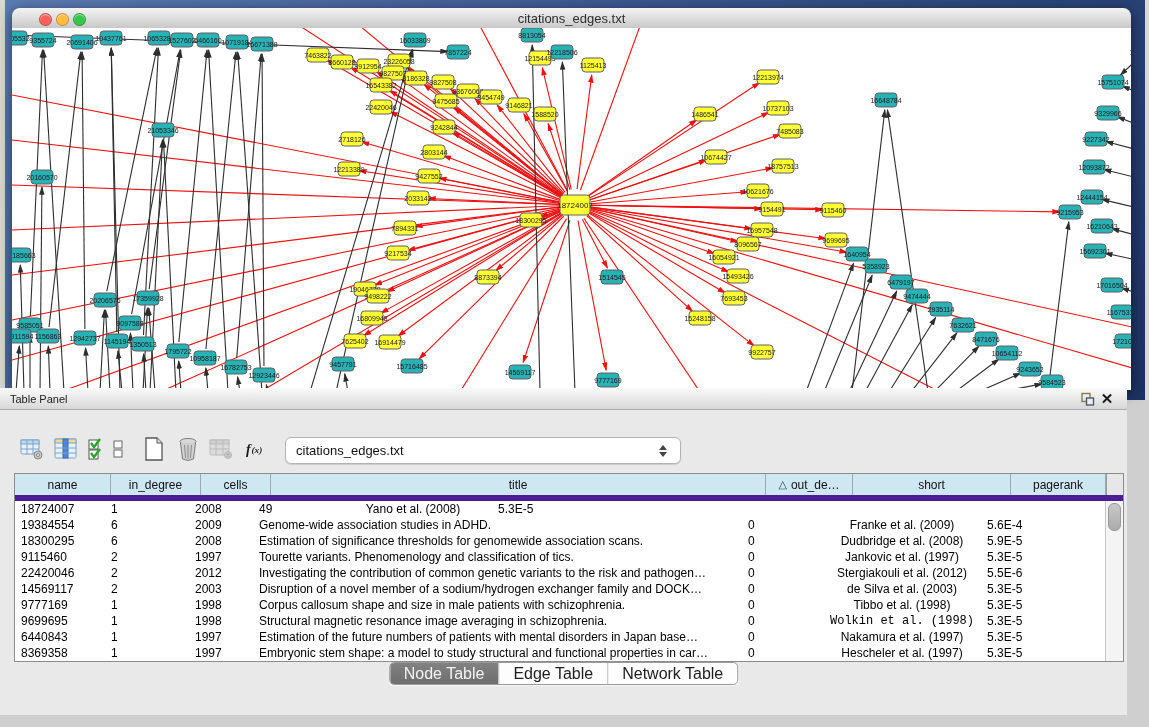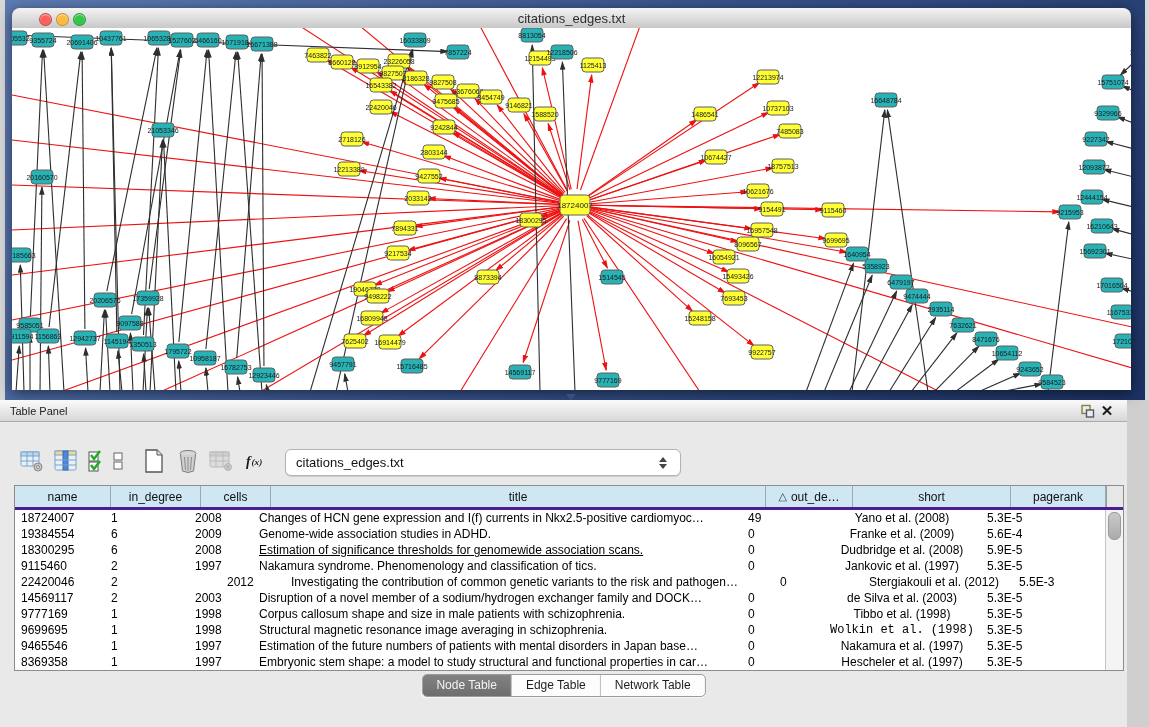--- a/index.html
+++ b/index.html
@@ -17,56 +17,56 @@
   .win-title{position:absolute;left:0;right:0;top:3px;text-align:center;
       font-size:13px;color:#2e2e2e;}
   .light{position:absolute;top:5px;width:11px;height:11px;border-radius:50%;
       border:1px solid rgba(0,0,0,.25);box-shadow:inset 0 1px 1px rgba(255,255,255,.6);}
   .canvas{position:absolute;left:0;right:0;top:20px;bottom:0;background:#ffffff;overflow:hidden;}
   .canvas svg{display:block;width:100%;height:100%;}
   .splitter-handle{position:absolute;left:566px;top:394px;width:0;height:0;
       border-left:5px solid transparent;border-right:5px solid transparent;border-top:6px solid #38507f;}
 
   
-  .table-panel{position:absolute;left:0;top:400px;width:1127px;height:327px;background:#e9e9e9;}
+  .table-panel{position:absolute;left:0;top:388px;width:1127px;height:327px;background:#e9e9e9;}
   .panel-header{height:21px;background:linear-gradient(#fafafa,#d7d7d7);
       border-bottom:1px solid #ababab;display:flex;align-items:center;padding:0 10px;}
   .panel-title{font-size:11px;color:#222;flex:0 0 auto;}
   .panel-header .spacer{flex:1;}
   .hdr-btn{width:20px;height:16px;display:flex;align-items:center;justify-content:center;cursor:default;}
   .close-x{font-size:15px;font-weight:bold;color:#1b1b1b;line-height:14px;}
 
   .toolbar-btn{position:absolute;top:48px;width:24px;height:26px;display:flex;
       align-items:center;justify-content:center;}
   .combo{position:absolute;left:285px;top:49px;width:394px;height:25px;background:#fff;
       border:1px solid #b3b3b3;border-radius:6px;box-shadow:0 1px 1px rgba(0,0,0,.12);
       display:flex;align-items:center;font-size:13px;color:#111;}
   .combo-text{padding-left:10px;flex:1;}
   .combo-arrows{width:22px;display:flex;flex-direction:column;align-items:center;gap:2px;padding-right:6px;}
   .tri-up{width:0;height:0;border-left:4px solid transparent;border-right:4px solid transparent;border-bottom:5px solid #444;}
   .tri-dn{width:0;height:0;border-left:4px solid transparent;border-right:4px solid transparent;border-top:5px solid #444;}
 
   .dtable{position:absolute;left:14px;top:85px;border:1px solid #8c8c8c;background:#fff;}
-  .thead{display:flex;height:21px;background:#cfe7f3;border-bottom:3px solid #4c1d95;}
+  .thead{display:flex;height:21px;background:#cfe7f3;border-bottom:6px solid #4c1d95;}
   .th{box-sizing:border-box;border-right:1px solid #98aab4;display:flex;align-items:center;
       justify-content:center;font-size:12px;color:#111;white-space:nowrap;overflow:hidden;}
   .th .sort{color:#16454f;margin-right:4px;font-size:11px;}
   .th-scroll{box-sizing:border-box;width:17px;background:#e7e7e7;border-left:1px solid #9b9b9b;}
   .tbody{position:relative;}
   .trow{display:flex;height:16px;line-height:16px;font-size:12px;color:#000;}
   .td{box-sizing:border-box;padding-left:6px;white-space:nowrap;overflow:hidden;}
   .td.center{text-align:center;padding-left:0;}
   .vscroll{position:absolute;right:0;top:0;bottom:0;width:17px;background:#f4f4f4;border-left:1px solid #c4c4c4;}
   .vthumb{position:absolute;left:2px;top:2px;width:11px;height:26px;border-radius:6px;
       background:linear-gradient(#c9c9c9,#ababab);border:1px solid #9a9a9a;}
 
   .tabs{position:absolute;left:50%;top:274px;transform:translateX(-50%);display:flex;
       height:21px;border:1px solid #9a9a9a;border-radius:5px;overflow:hidden;
       background:#fdfdfd;box-shadow:0 1px 1px rgba(255,255,255,.7);}
-  .tab{padding:0 14px;font-size:12px;line-height:21px;color:#1d1d1d;border-left:1px solid #bdbdbd;}
+  .tab{padding:0 14px;font-size:16px;line-height:21px;color:#1d1d1d;border-left:1px solid #bdbdbd;}
   .tab:first-child{border-left:none;}
   .tab.active{background:linear-gradient(#828282,#6e6e6e);color:#f3f3f3;}
 </style>
 </head>
 <body>
 
 <div class="app">
 
   <div class="desktop">
     <div class="desktop-blue"></div>
@@ -559,60 +559,59 @@
           <div class="th" style="width: 95px;">
             <span>pagerank</span>
           </div>
           <div class="th-scroll"></div>
         </div>
       <div class="tbody" style="height: 160px;">
         <div class="trow" style="width: 1091px;">
             <div class="td" style="width: 90px;">18724007</div>
             <div class="td" style="width: 84px;">1</div>
             <div class="td" style="width: 64px;">2008</div>
-            <div class="td" style="width: 489px;">Changes of HCN gene expression and I(f) currents in Nkx2.5-positive cardiomyoc…</div>
             <div class="td" style="width: 81px;">49</div>
             <div class="td center" style="width: 158px;">Yano et al. (2008)</div>
             <div class="td" style="width: 89px;">5.3E-5</div>
           </div>
           <div class="trow" style="width: 1091px;">
             <div class="td" style="width: 90px;">19384554</div>
             <div class="td" style="width: 84px;">6</div>
             <div class="td" style="width: 64px;">2009</div>
             <div class="td" style="width: 489px;">Genome-wide association studies in ADHD.</div>
             <div class="td" style="width: 81px;">0</div>
             <div class="td center" style="width: 158px;">Franke et al. (2009)</div>
             <div class="td" style="width: 89px;">5.6E-4</div>
           </div>
           <div class="trow" style="width: 1091px;">
             <div class="td" style="width: 90px;">18300295</div>
             <div class="td" style="width: 84px;">6</div>
             <div class="td" style="width: 64px;">2008</div>
-            <div class="td" style="width: 489px; text-decoration: underline;">Estimation of significance thresholds for genomewide association scans.</div>
+            <div class="td" style="width: 489px;">Estimation of significance thresholds for genomewide association scans.</div>
             <div class="td" style="width: 81px;">0</div>
             <div class="td center" style="width: 158px;">Dudbridge et al. (2008)</div>
             <div class="td" style="width: 89px;">5.9E-5</div>
           </div>
           <div class="trow" style="width: 1091px;">
             <div class="td" style="width: 90px;">9115460</div>
             <div class="td" style="width: 84px;">2</div>
             <div class="td" style="width: 64px;">1997</div>
-            <div class="td" style="width: 489px;">Nakamura syndrome. Phenomenology and classification of tics.</div>
+            <div class="td" style="width: 489px;">Tourette variants. Phenomenology and classification of tics.</div>
             <div class="td" style="width: 81px;">0</div>
             <div class="td center" style="width: 158px;">Jankovic et al. (1997)</div>
             <div class="td" style="width: 89px;">5.3E-5</div>
           </div>
           <div class="trow" style="width: 1091px;">
             <div class="td" style="width: 90px;">22420046</div>
             <div class="td" style="width: 84px;">2</div>
-            <div class="td" style="width: 64px; margin-left: 32px;">2012</div>
+            <div class="td" style="width: 64px;">2012</div>
             <div class="td" style="width: 489px;">Investigating the contribution of common genetic variants to the risk and pathogen…</div>
             <div class="td" style="width: 81px;">0</div>
             <div class="td center" style="width: 158px;">Stergiakouli et al. (2012)</div>
-            <div class="td" style="width: 89px;">5.5E-3</div>
+            <div class="td" style="width: 89px;">5.5E-6</div>
           </div>
           <div class="trow" style="width: 1091px;">
             <div class="td" style="width: 90px;">14569117</div>
             <div class="td" style="width: 84px;">2</div>
             <div class="td" style="width: 64px;">2003</div>
             <div class="td" style="width: 489px;">Disruption of a novel member of a sodium/hydrogen exchanger family and DOCK…</div>
             <div class="td" style="width: 81px;">0</div>
             <div class="td center" style="width: 158px;">de Silva et al. (2003)</div>
             <div class="td" style="width: 89px;">5.3E-5</div>
           </div>
@@ -628,21 +627,21 @@
           <div class="trow" style="width: 1091px;">
             <div class="td" style="width: 90px;">9699695</div>
             <div class="td" style="width: 84px;">1</div>
             <div class="td" style="width: 64px;">1998</div>
             <div class="td" style="width: 489px;">Structural magnetic resonance image averaging in schizophrenia.</div>
             <div class="td" style="width: 81px;">0</div>
             <div class="td center" style="width: 158px; font-family: Liberation Mono, monospace;">Wolkin et al. (1998)</div>
             <div class="td" style="width: 89px;">5.3E-5</div>
           </div>
           <div class="trow" style="width: 1091px;">
-            <div class="td" style="width: 90px;">9465546</div>
+            <div class="td" style="width: 90px;">6440843</div>
             <div class="td" style="width: 84px;">1</div>
             <div class="td" style="width: 64px;">1997</div>
             <div class="td" style="width: 489px;">Estimation of the future numbers of patients with mental disorders in Japan base…</div>
             <div class="td" style="width: 81px;">0</div>
             <div class="td center" style="width: 158px;">Nakamura et al. (1997)</div>
             <div class="td" style="width: 89px;">5.3E-5</div>
           </div>
           <div class="trow" style="width: 1091px;">
             <div class="td" style="width: 90px;">8369358</div>
             <div class="td" style="width: 84px;">1</div>

